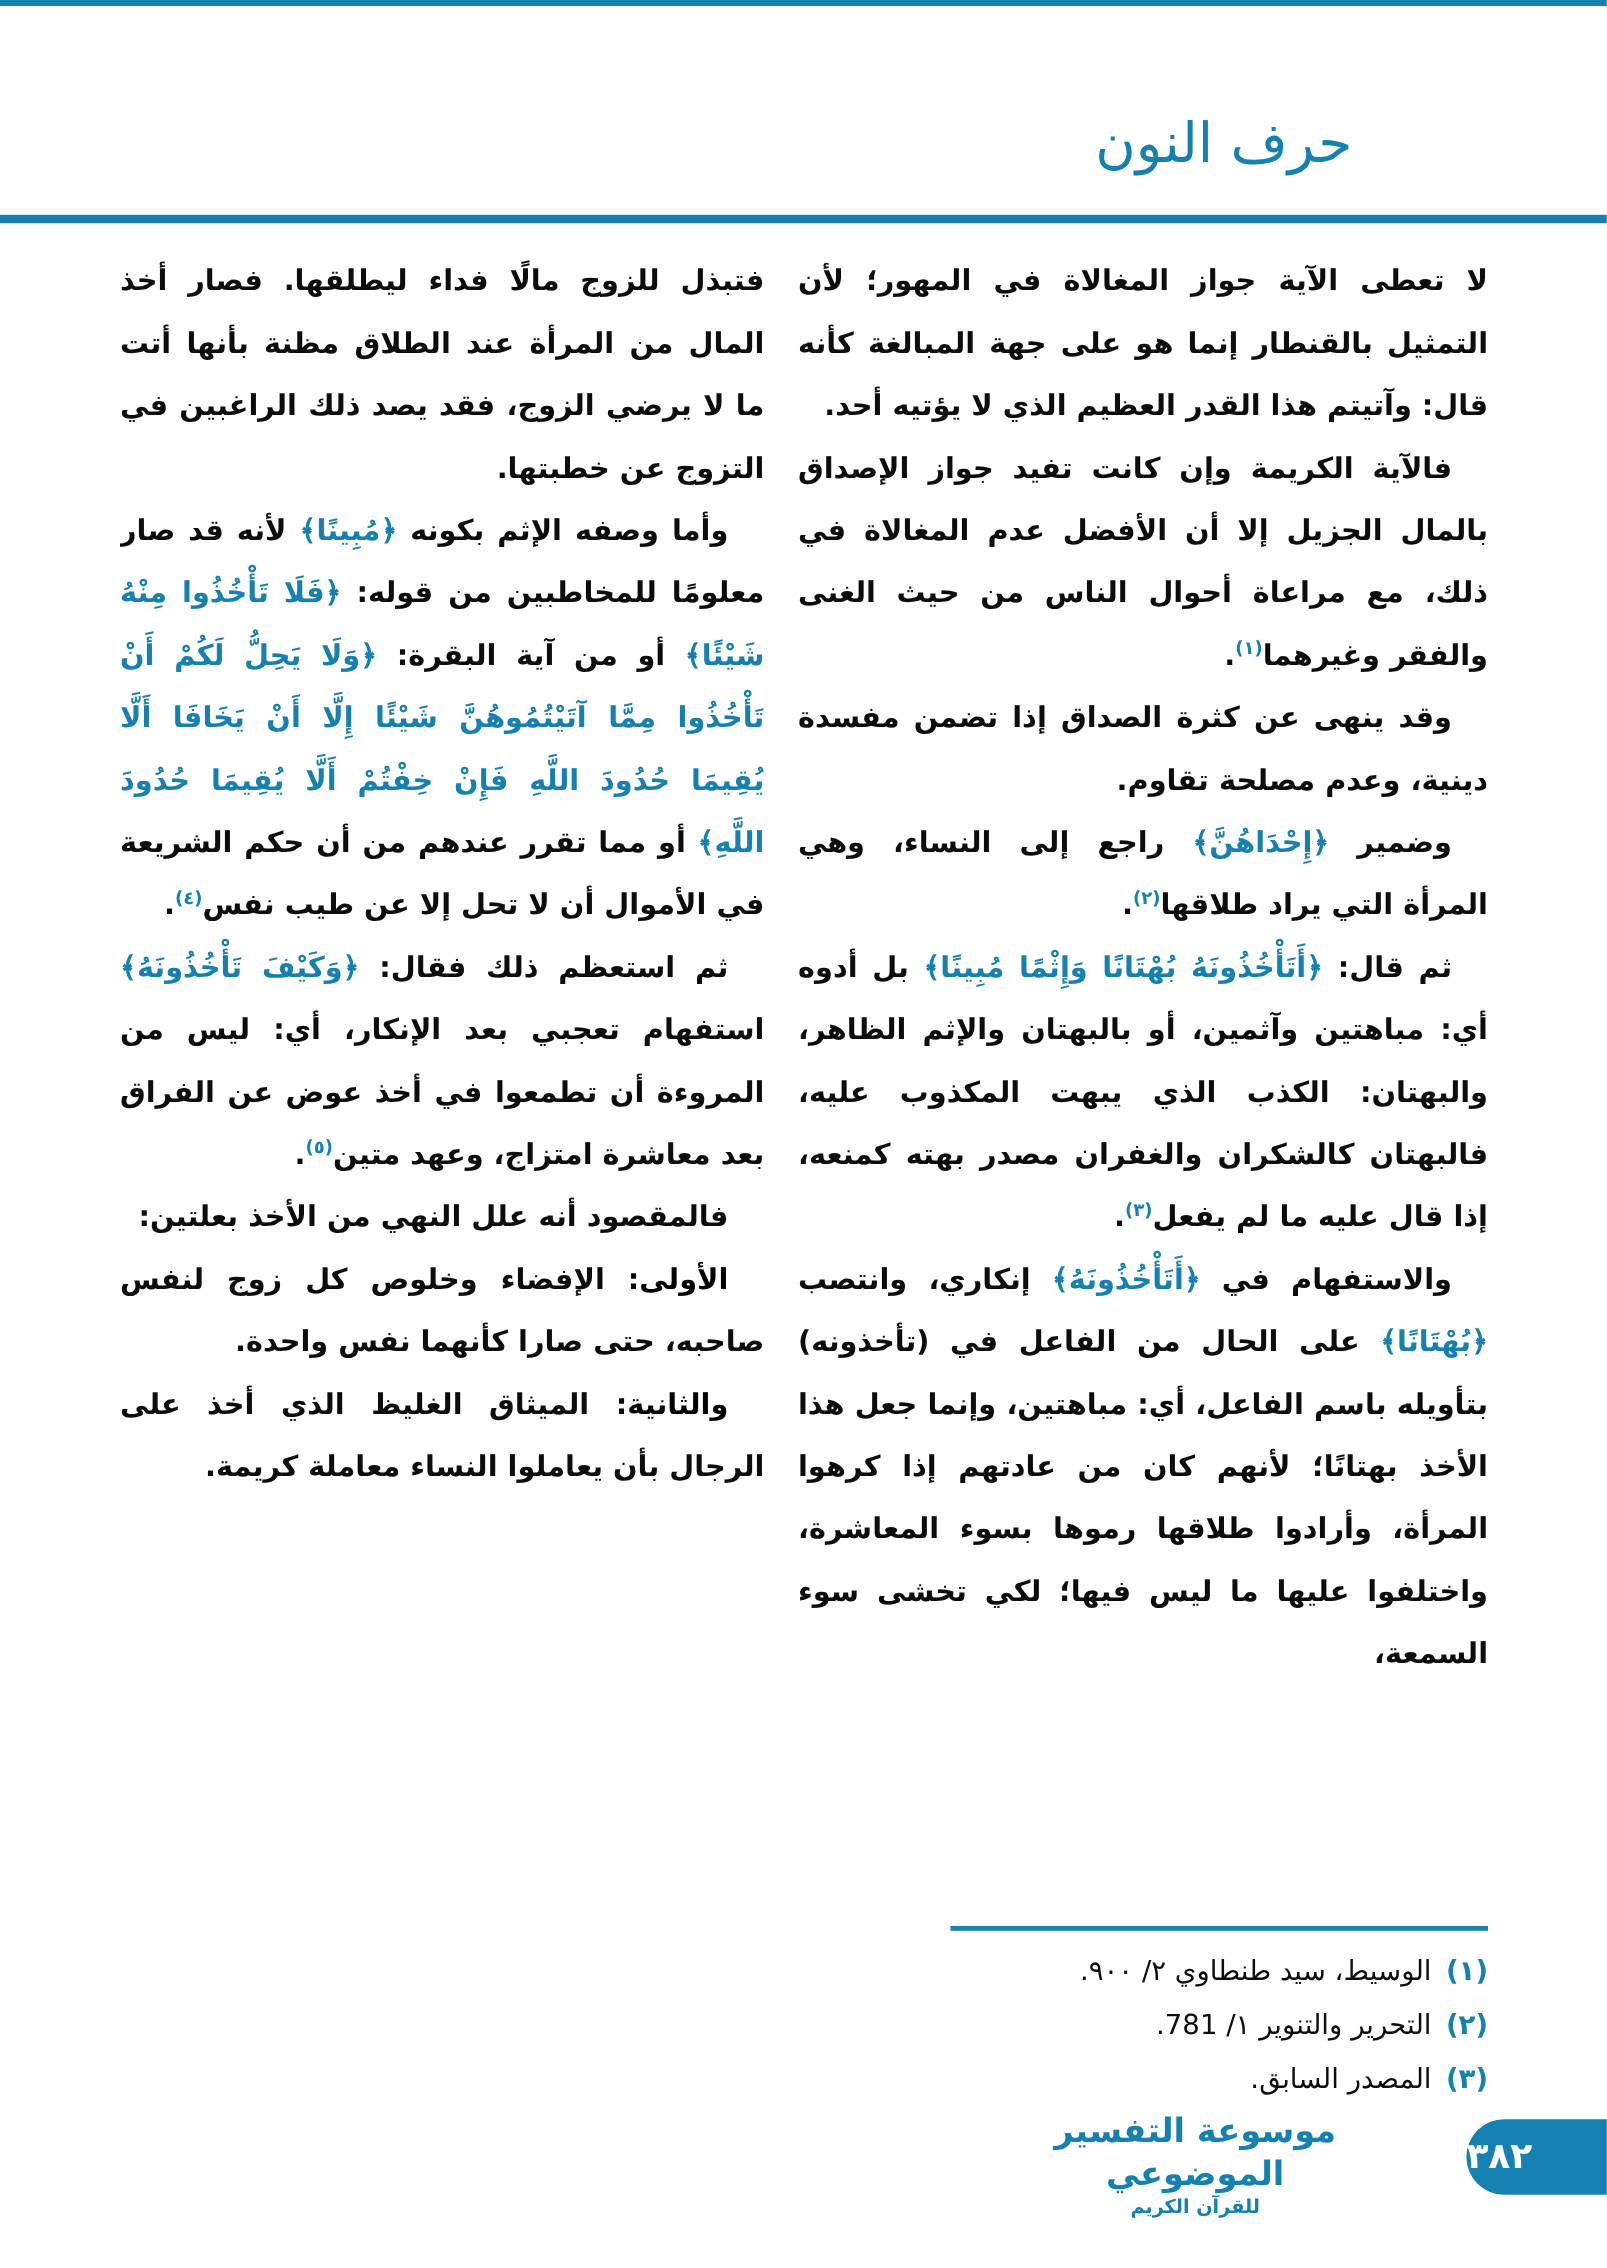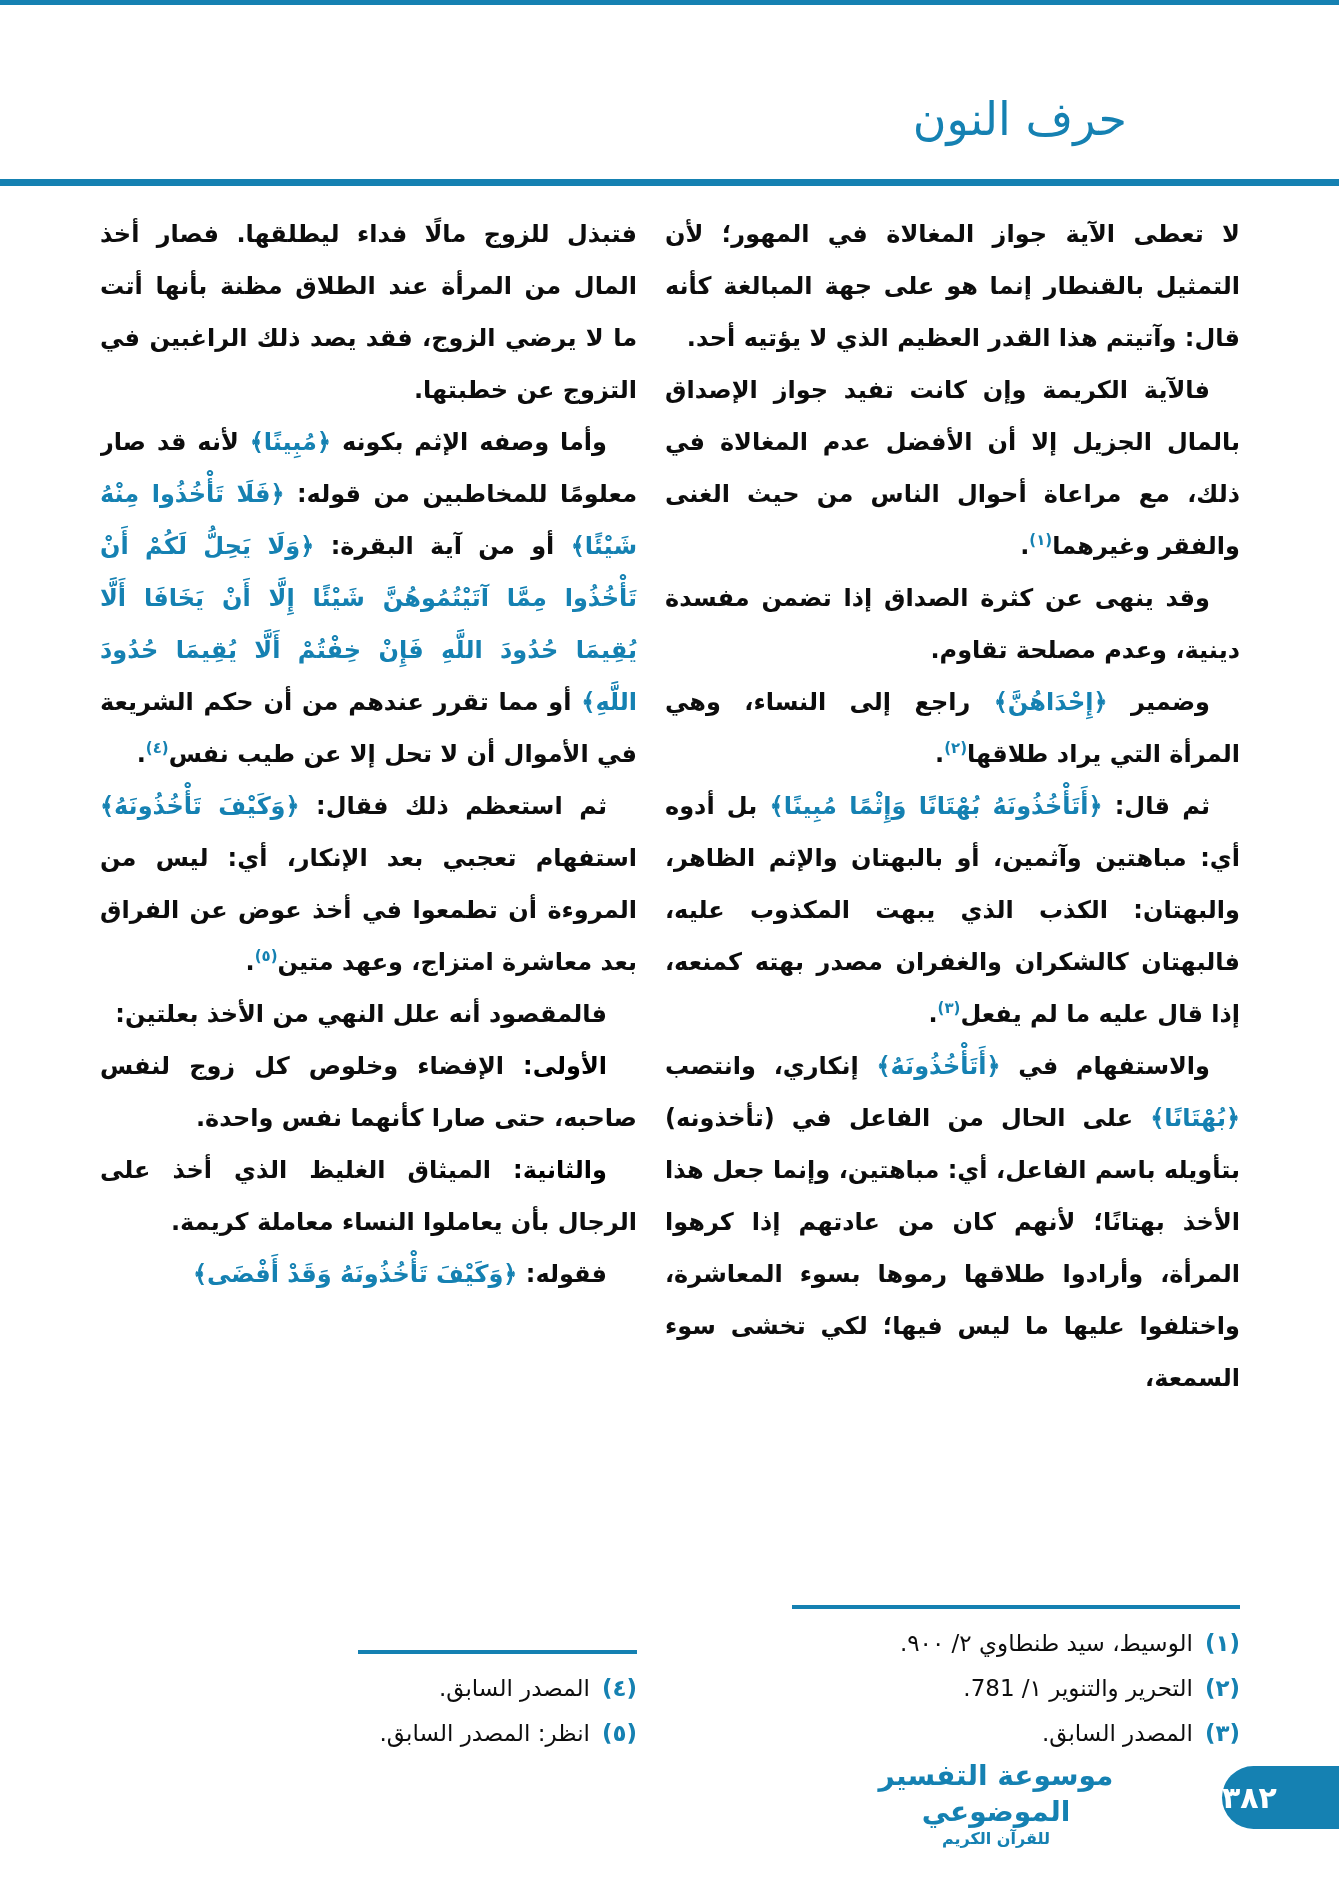--- a/index.html
+++ b/index.html
@@ -85,29 +85,21 @@
     </div>
 
     <div class="column col-left">
       <div class="paragraphs">
           <p><span class="seg-text">فتبذل للزوج مالًا فداء ليطلقها. فصار أخذ المال من المرأة عند الطلاق مظنة بأنها أتت ما لا يرضي الزوج، فقد يصد ذلك الراغبين في التزوج عن خطبتها.</span></p>
           <p><span class="seg-text">وأما وصفه الإثم بكونه </span><span class="seg-quran">﴿مُبِينًا﴾</span><span class="seg-text"> لأنه قد صار معلومًا للمخاطبين من قوله: </span><span class="seg-quran">﴿فَلَا تَأْخُذُوا مِنْهُ شَيْئًا﴾</span><span class="seg-text"> أو من آية البقرة: </span><span class="seg-quran">﴿وَلَا يَحِلُّ لَكُمْ أَنْ تَأْخُذُوا مِمَّا آتَيْتُمُوهُنَّ شَيْئًا إِلَّا أَنْ يَخَافَا أَلَّا يُقِيمَا حُدُودَ اللَّهِ فَإِنْ خِفْتُمْ أَلَّا يُقِيمَا حُدُودَ اللَّهِ﴾</span><span class="seg-text"> أو مما تقرر عندهم من أن حكم الشريعة في الأموال أن لا تحل إلا عن طيب نفس</span><span class="seg-fnref">(٤)</span><span class="seg-text">.</span></p>
           <p><span class="seg-text">ثم استعظم ذلك فقال: </span><span class="seg-quran">﴿وَكَيْفَ تَأْخُذُونَهُ﴾</span><span class="seg-text"> استفهام تعجبي بعد الإنكار، أي: ليس من المروءة أن تطمعوا في أخذ عوض عن الفراق بعد معاشرة امتزاج، وعهد متين</span><span class="seg-fnref">(٥)</span><span class="seg-text">.</span></p>
           <p><span class="seg-text">فالمقصود أنه علل النهي من الأخذ بعلتين:</span></p>
           <p><span class="seg-strong">الأولى:</span><span class="seg-text"> الإفضاء وخلوص كل زوج لنفس صاحبه، حتى صارا كأنهما نفس واحدة.</span></p>
           <p><span class="seg-strong">والثانية:</span><span class="seg-text"> الميثاق الغليظ الذي أخذ على الرجال بأن يعاملوا النساء معاملة كريمة.</span></p>
-          <p><span class="seg-text">فقوله: </span><span class="seg-quran">﴿وَكَيْفَ تَأْخُذُونَهُ وَقَدْ أَفْضَى﴾</span></p>
         </div>
-      <div class="footnotes">
-        <div class="fn-divider fn-divider-left"></div>
-        <div>
-            <div class="fn-item"><span class="fn-num">(٤)</span><span class="fn-text">المصدر السابق.</span></div>
-            <div class="fn-item"><span class="fn-num">(٥)</span><span class="fn-text">انظر: المصدر السابق.</span></div>
-          </div>
-      </div>
     </div>
   </div>
 
   <div class="footer-logo">
     <div class="logo-line1">موسوعة التفسير الموضوعي</div>
     <div class="logo-line2">للقرآن الكريم</div>
   </div>
 
   <div class="page-badge">
     <span>٣٨٢</span>

